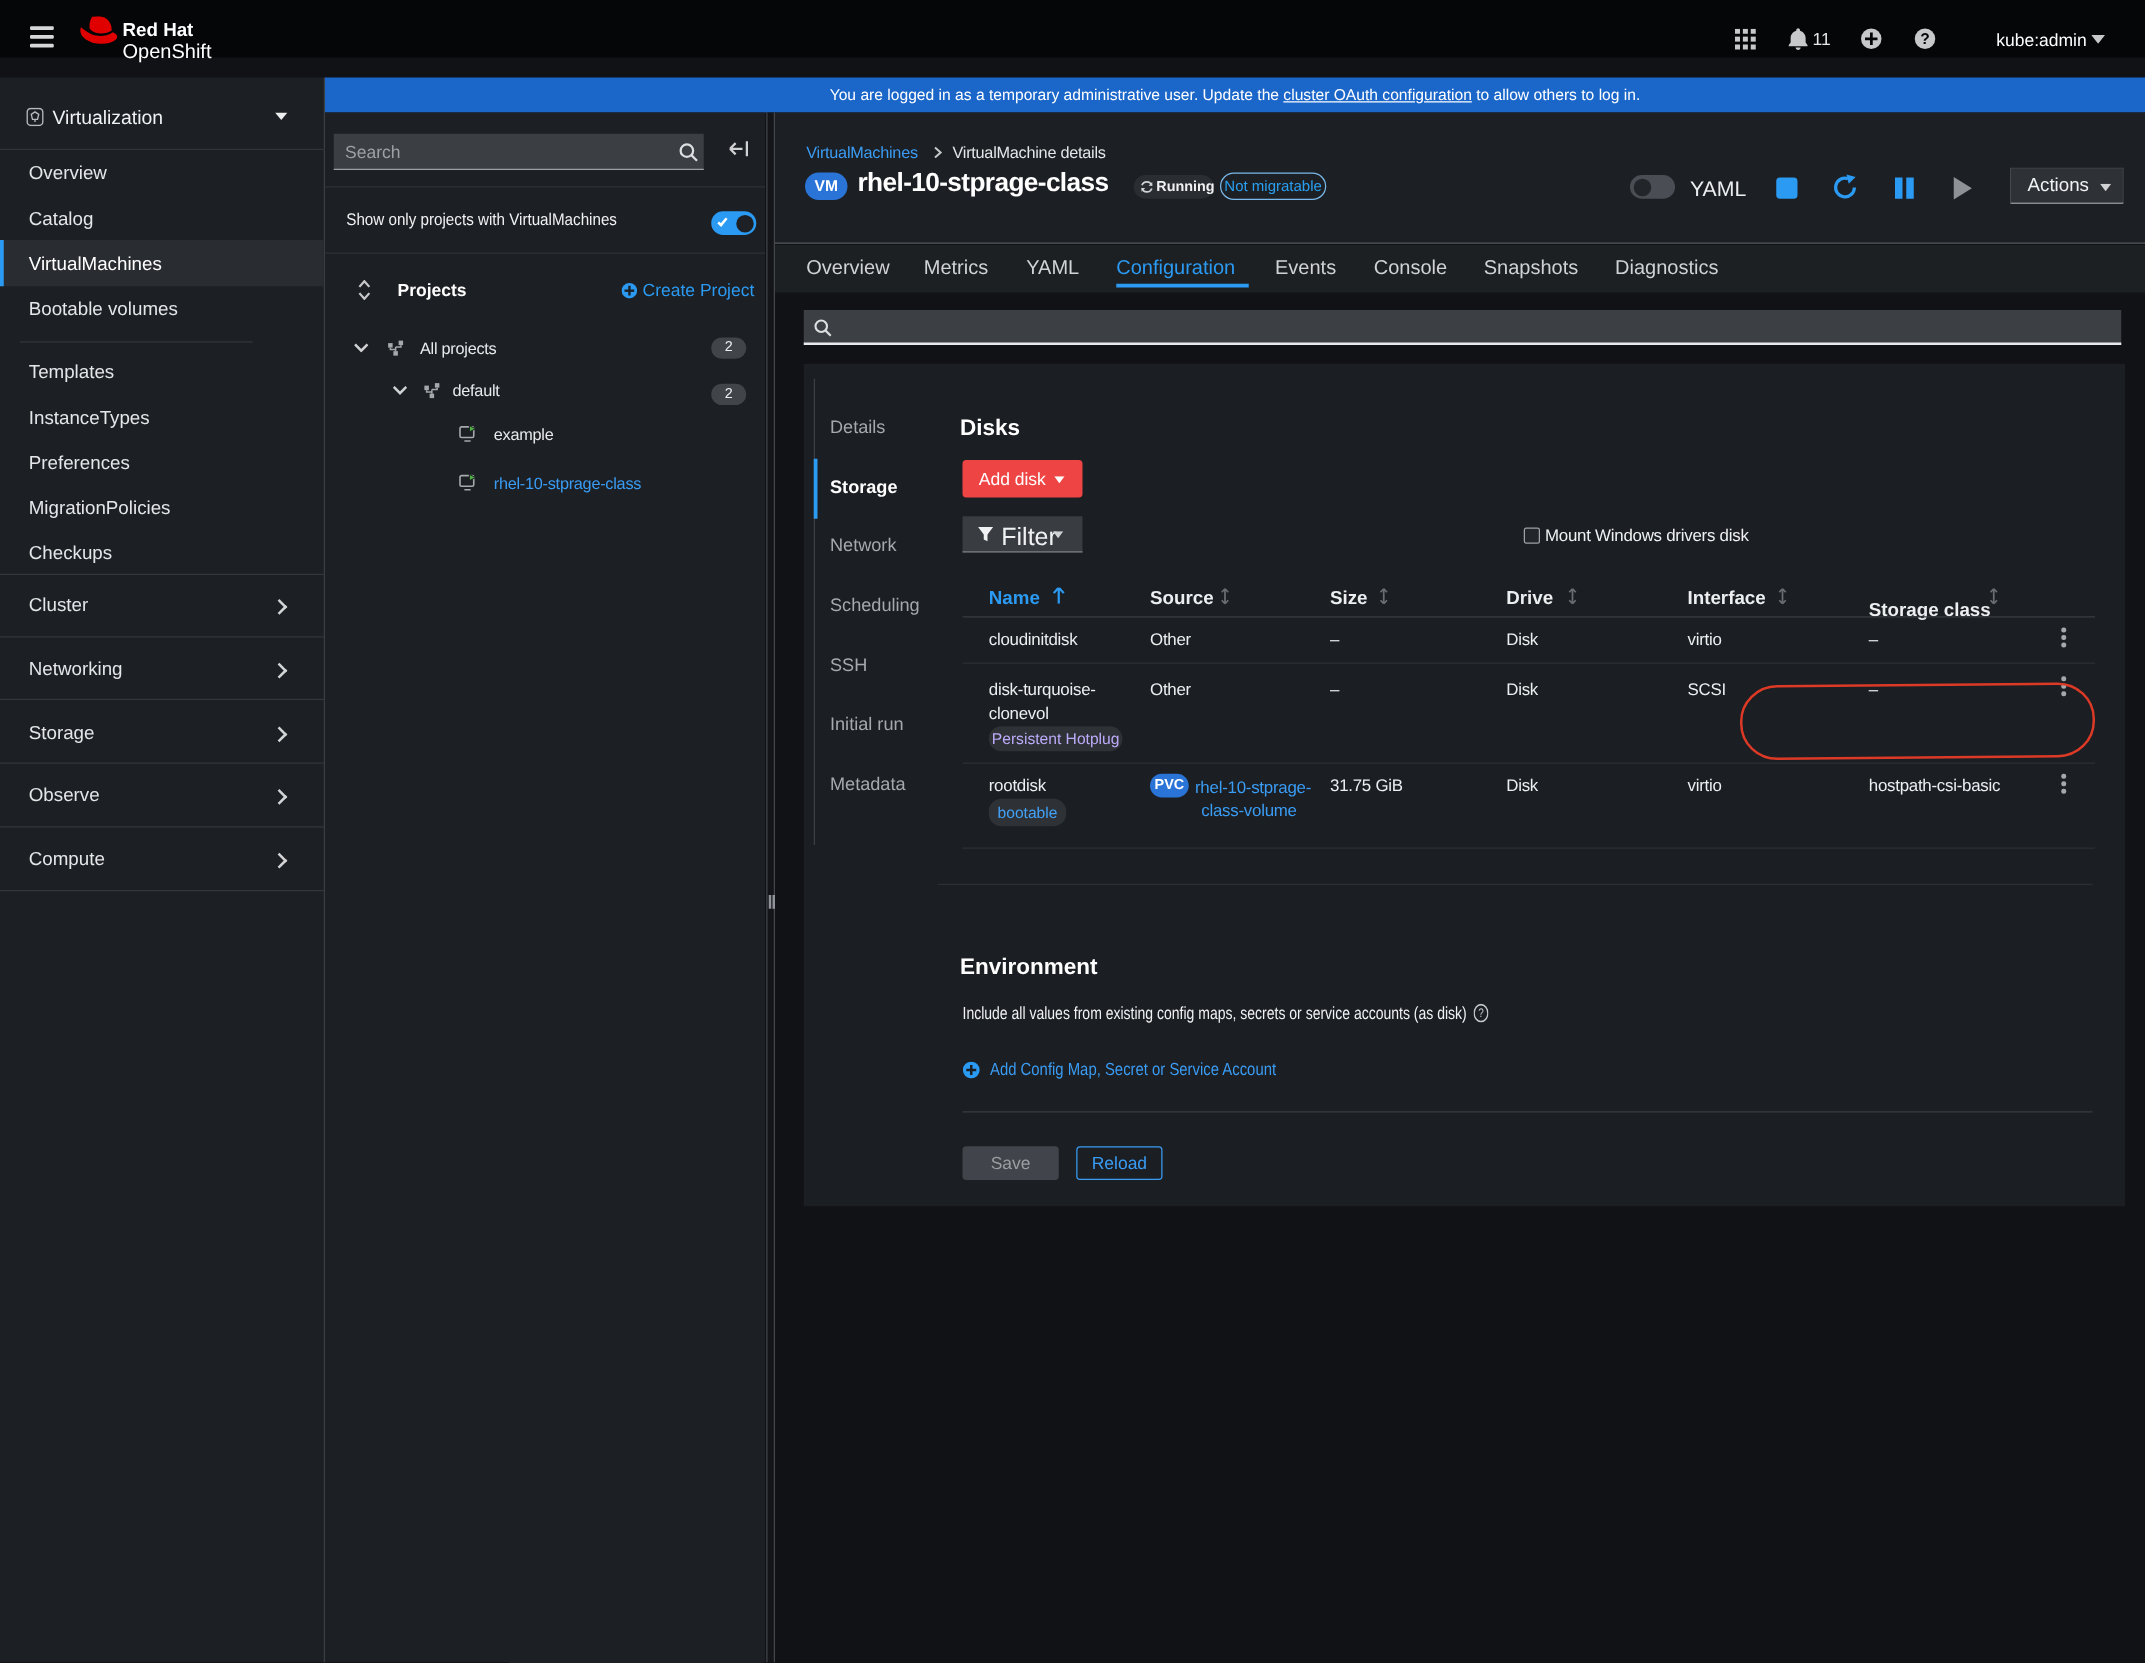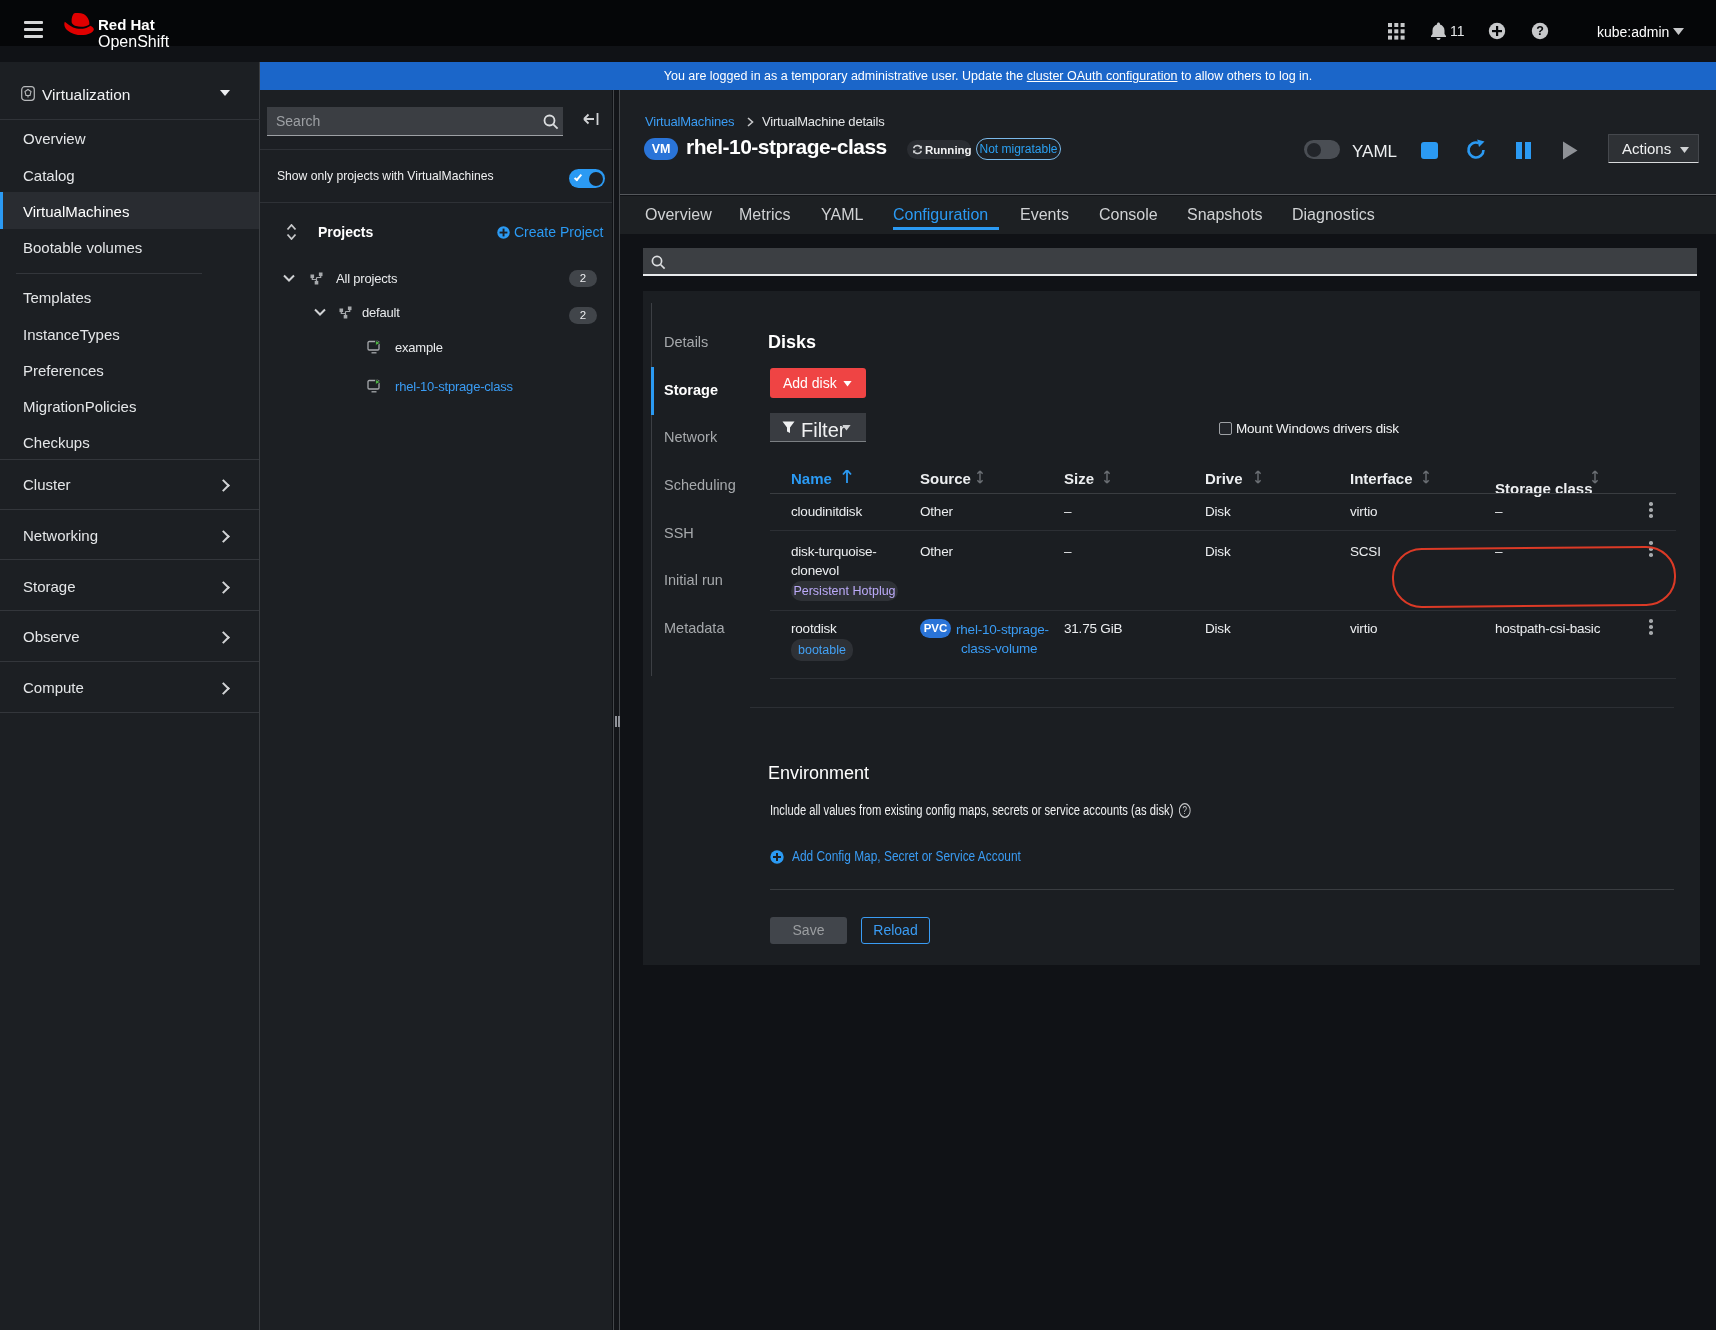--- a/index.html
+++ b/index.html
@@ -352,21 +352,21 @@
       <i></i>
       <i></i>
     </div>
   <div class="crow-line" style="top:387px"></div>
 
   <svg class="abs" style="left:747px;top:254px" width="290" height="64" viewBox="0 0 290 64">
     <rect x="3" y="3" width="282" height="58" rx="29" ry="28" fill="none" stroke="#dc3a26" stroke-width="2" transform="rotate(-0.55 144 32)"></rect>
   </svg>
 
   <div class="crow-line" style="left:107px;top:416px;width:924px"></div>
-  <div class="abs" style="left:125px;top:472px;color:#fff;font-size:18px;font-weight:normal">Environment</div>
+  <div class="abs" style="left:125px;top:472px;color:#fff;font-size:18px;font-weight:bold">Environment</div>
   <div class="abs" style="left:127px;top:511px;color:#f0f1f2;font-size:14px;transform:scaleX(0.8);transform-origin:0 0;white-space:nowrap">Include all values from existing config maps, secrets or service accounts (as disk)
     <svg style="vertical-align:-3px;margin-left:3px" width="15" height="15" viewBox="0 0 15 15">
       <circle cx="7.5" cy="7.5" r="6.8" fill="none" stroke="#c7c8ca" stroke-width="1.3"></circle>
       <text x="7.5" y="11" font-size="10" fill="#c7c8ca" text-anchor="middle" font-family="Liberation Sans">?</text>
     </svg>
   </div>
   <div class="abs" style="left:127px;top:556px">
     <svg style="vertical-align:-3px" width="14" height="14" viewBox="0 0 14 14">
       <circle cx="7" cy="7" r="6.7" fill="#2b9af3"></circle>
       <rect x="6" y="3" width="2" height="8" fill="#1b1e22"></rect>

